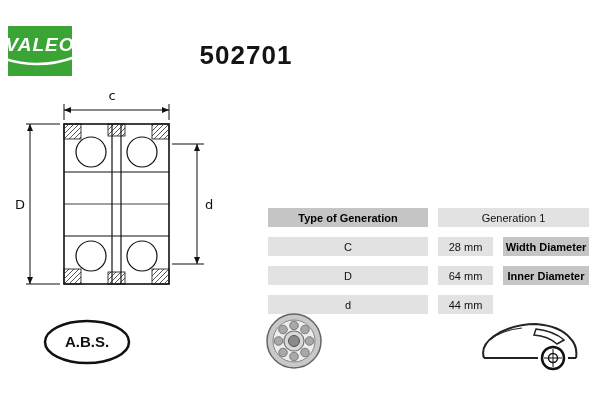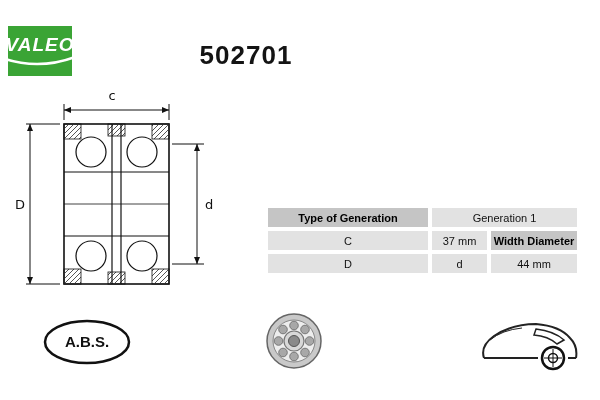--- a/index.html
+++ b/index.html
@@ -23,21 +23,21 @@
     position:absolute;left:0;top:40px;width:492px;text-align:center;
     font-size:26px;font-weight:bold;letter-spacing:1px;color:#141414;
   }
   
   .diagram{position:absolute;left:12px;top:86px;}
   .dim-text{font-family:"DejaVu Sans",sans-serif;font-size:13px;fill:#111;}
   
   .spec-table{
     position:absolute;left:268px;top:208px;
     display:grid;grid-template-columns:160px 55px 86px;
-    grid-auto-rows:19px;gap:4px;background:#fff;
+    grid-auto-rows:19px;gap:10px;background:#fff;
     font-size:11px;
   }
   .cell{display:flex;align-items:center;justify-content:center;}
   .cell.label{background:#c5c5c5;font-weight:bold;color:#000;}
   .cell.sym{background:#e2e2e2;}
   .cell.val{background:#e2e2e2;}
   .cell.span2{grid-column:2 / 4;background:#e2e2e2;}
   
   .abs-badge{position:absolute;left:40px;top:316px;}
   .abs-text{font-family:"Liberation Sans",sans-serif;font-weight:bold;font-size:15px;fill:#111;}
@@ -106,25 +106,27 @@
 
     <line x1="100" y1="38" x2="100" y2="198" stroke="#111" stroke-width="1.2"></line>
     <line x1="109" y1="38" x2="109" y2="198" stroke="#111" stroke-width="1.2"></line>
   </svg>
 
   <div class="spec-table">
     <div class="cell label">Type of Generation</div>
     <div class="cell span2">Generation 1</div>
 
     <div class="cell sym">C</div>
-    <div class="cell val">37 mm</div>
+    <div class="cell val">28 mm</div>
 
     <div class="cell label">Width Diameter</div>
     <div class="cell sym">D</div>
+    <div class="cell val">64 mm</div>
 
+    <div class="cell label">Inner Diameter</div>
     <div class="cell sym">d</div>
     <div class="cell val">44 mm</div>
   </div>
 
   <svg class="abs-badge" width="95" height="52" viewBox="0 0 95 52">
     <ellipse cx="47" cy="26" rx="42" ry="21" fill="none" stroke="#111" stroke-width="2.5"></ellipse>
     <text class="abs-text" x="47" y="31" text-anchor="middle">A.B.S.</text>
   </svg>
 
   <svg class="bearing-photo" width="85" height="62" viewBox="0 0 85 62">

